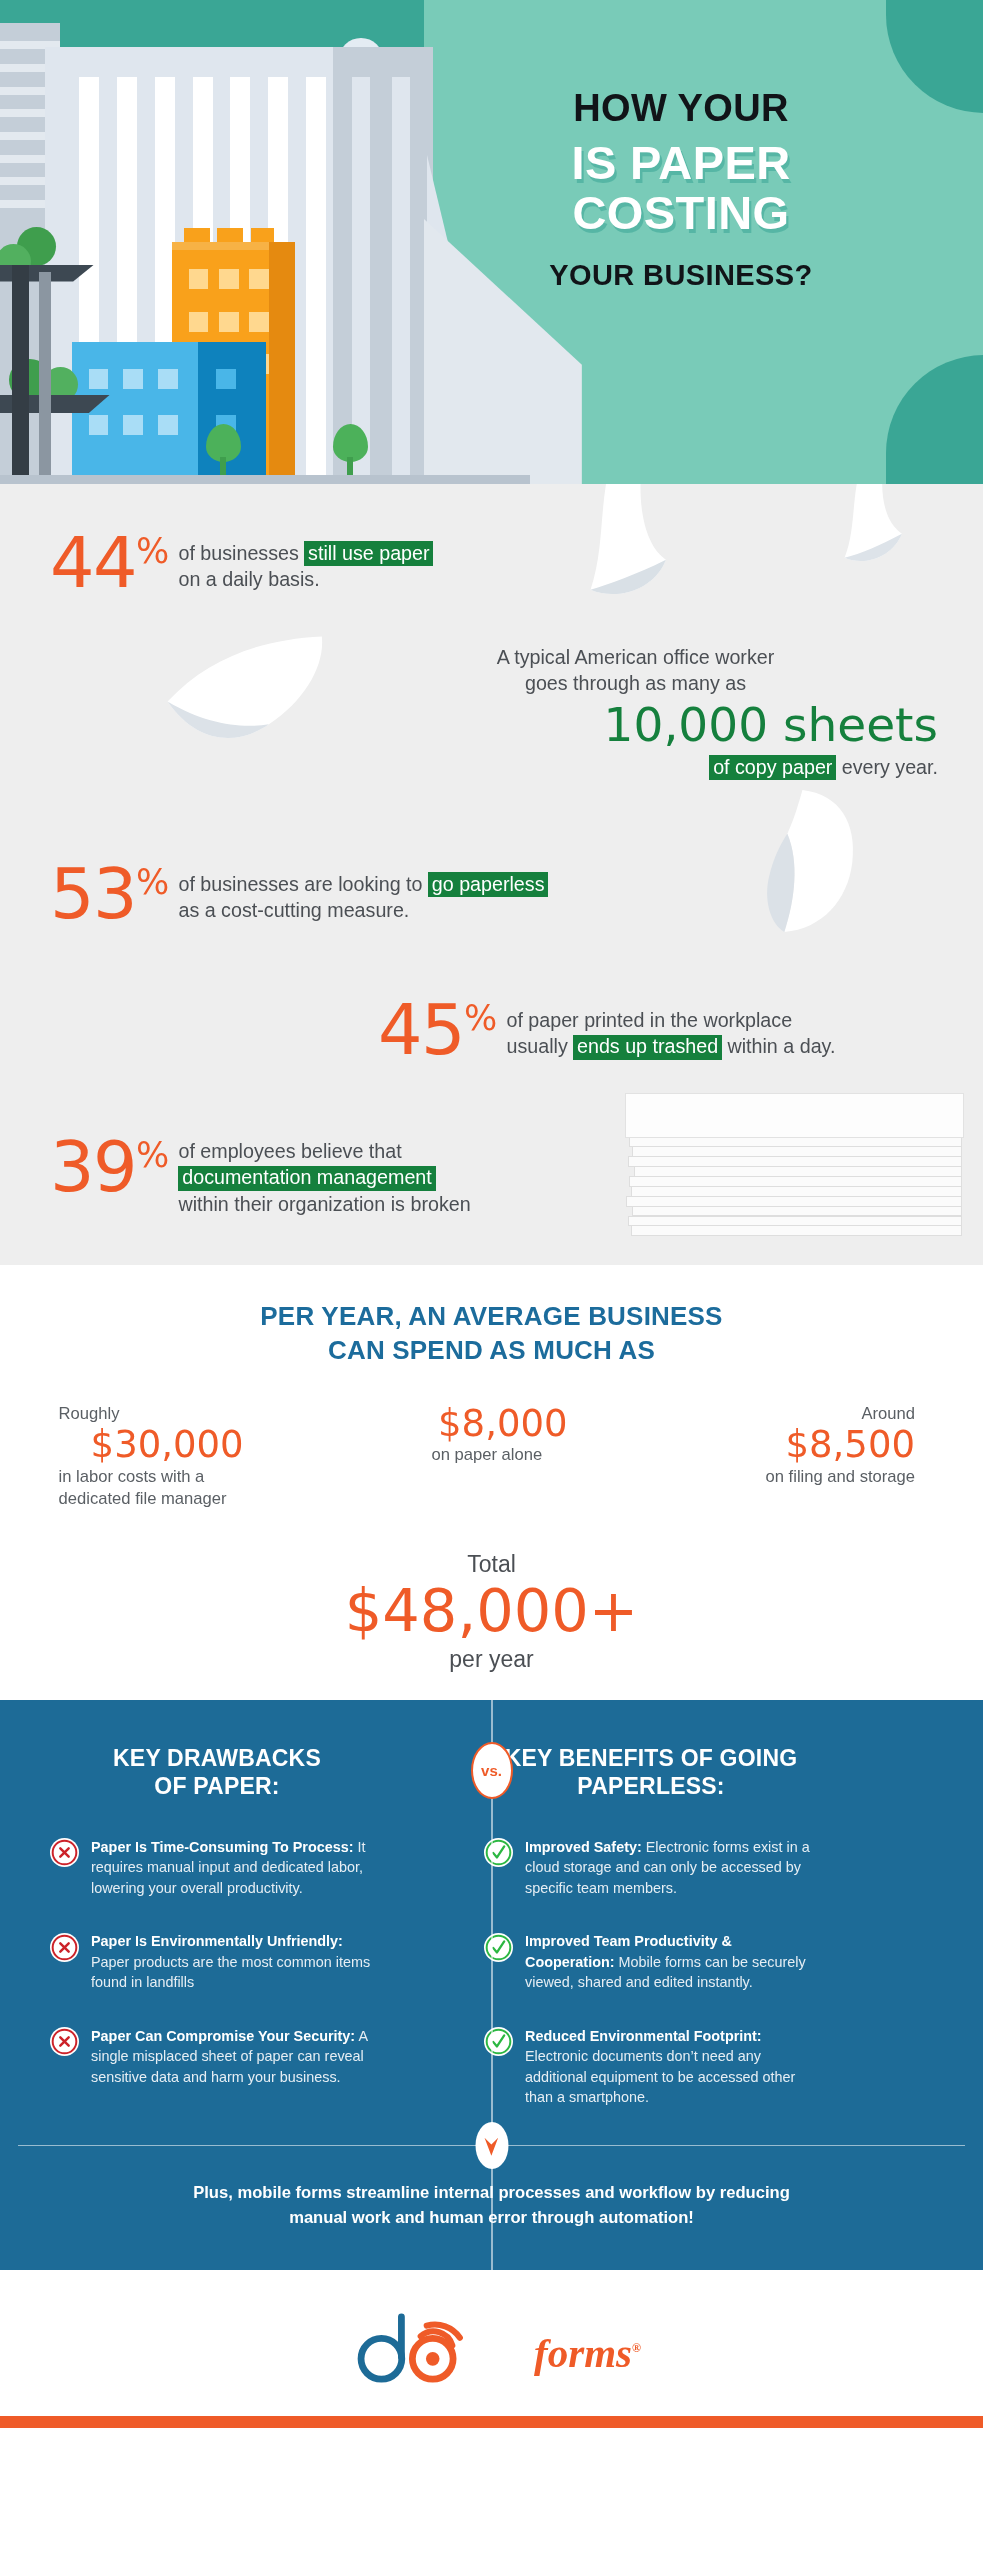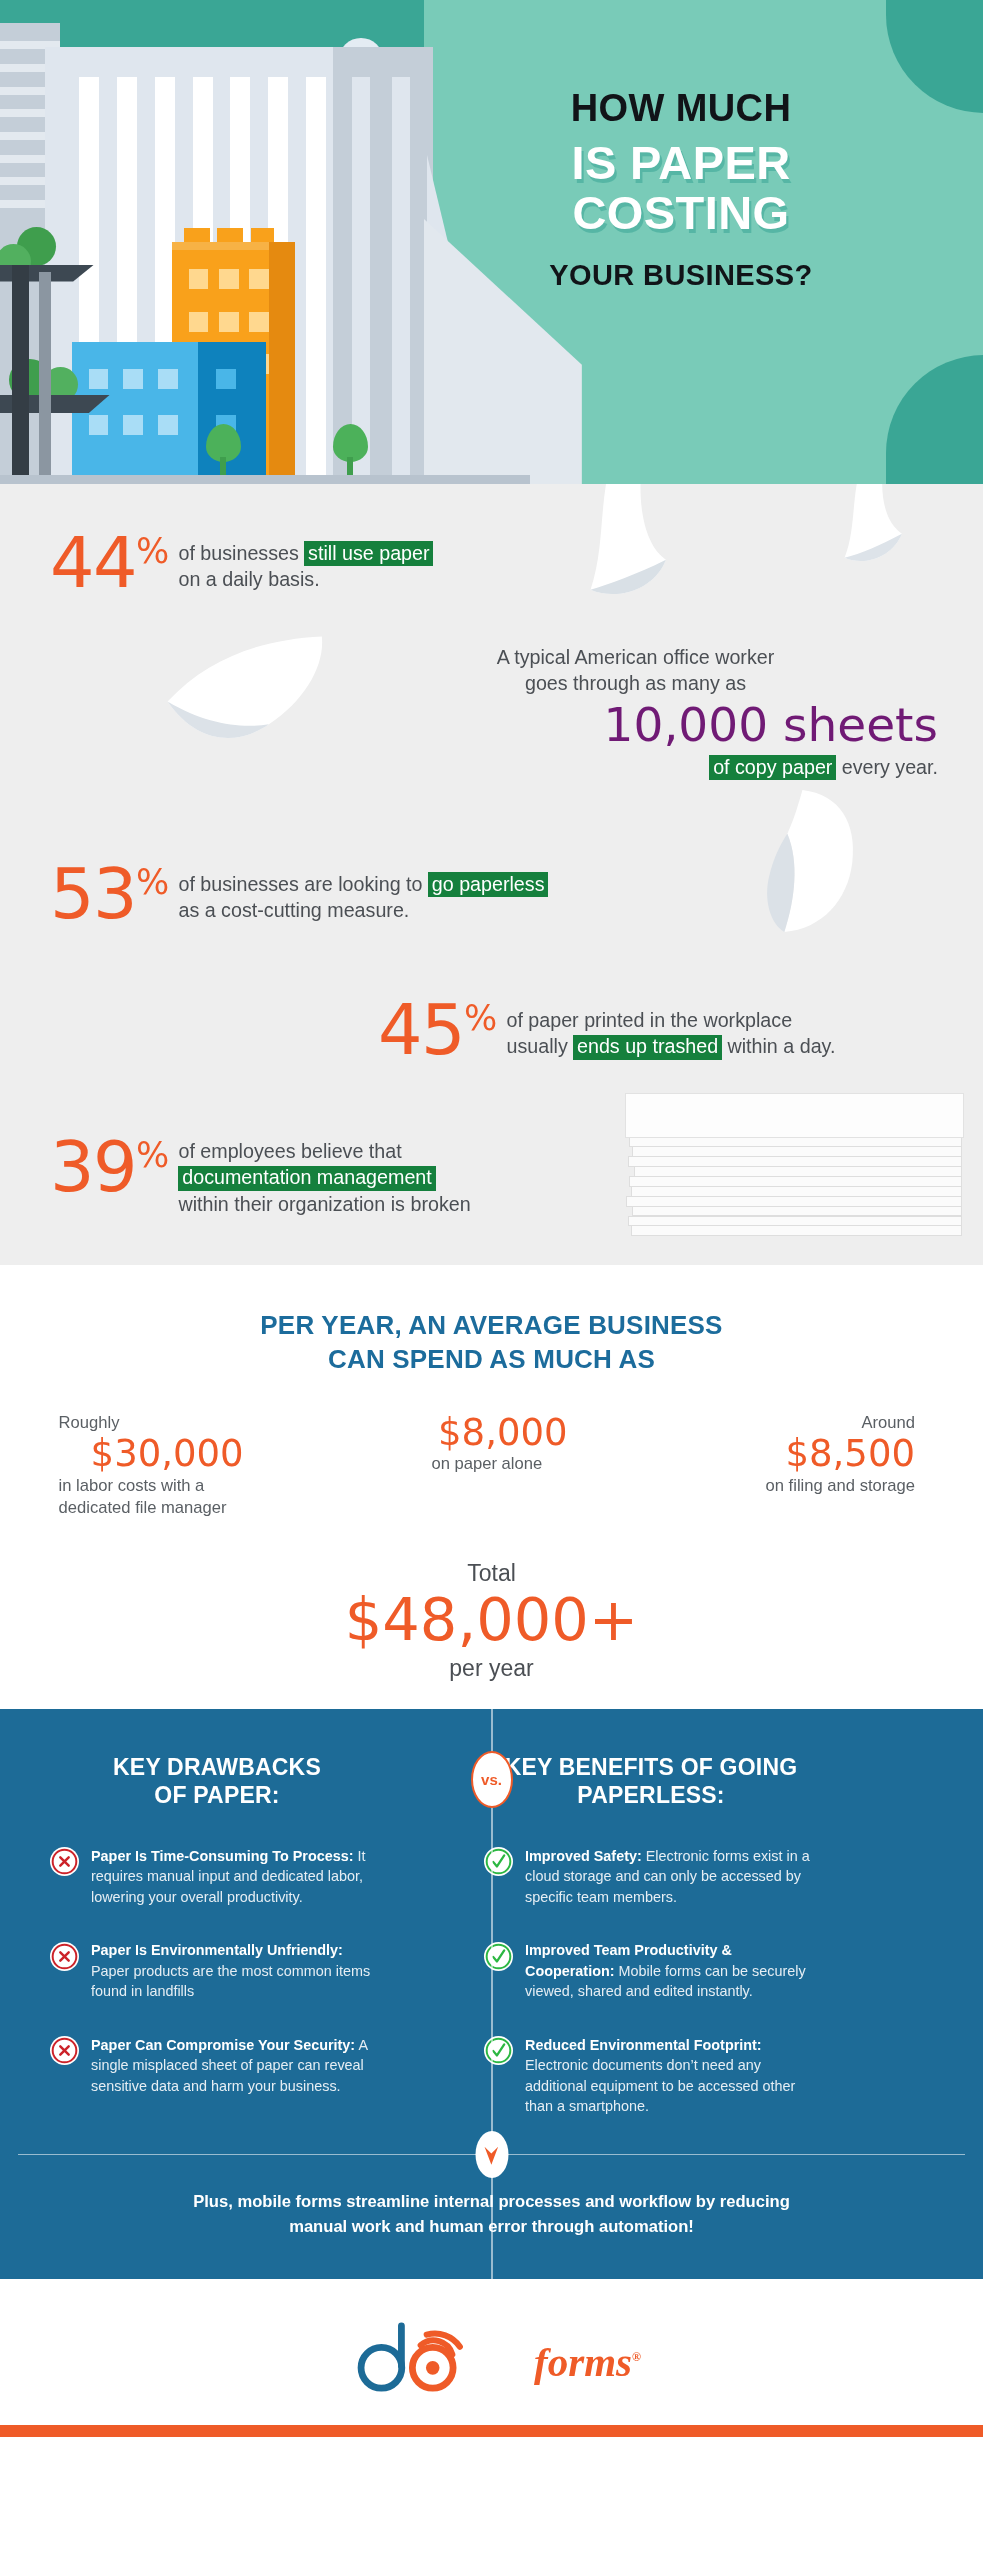--- a/index.html
+++ b/index.html
@@ -107,21 +107,21 @@
   }
   .hl {
     background: #15803d;
     color: #ffffff;
     padding: 0.8px 3.8px 2.3px 3.8px;
     display: inline-block;
     line-height: 1.12;
   }
   .blk-right { text-align: right; }
   .huge {
-    color: #701a75;
+    color: #15803d;
     font-size: 47px;
     line-height: 1.08;
     font-weight: 400;
     font-family: "DejaVu Sans", sans-serif;
   }
 
   
   .scrap { position: absolute; }
 
   
@@ -129,21 +129,21 @@
   .sheetpile {
     position: absolute; left: 0; width: 325px; height: 10.6px;
     background: #fbfbfb; border: 0.8px solid #dedede;
   }
 
   
   .spend {
     position: relative;
     width: 983px;
     background: #ffffff;
-    padding: 44px 0 27px 0;
+    padding: 35px 0 27px 0;
   }
   .spend h2 {
     text-align: center;
     color: #1c6c9c;
     font-size: 26px;
     font-weight: 700;
     line-height: 1.30;
     letter-spacing: 0.2px;
   }
   .costs { display: flex; margin-top: 35px; padding: 0 45px; }
@@ -337,21 +337,21 @@
         <div style="position:absolute;left:14.4px;top:33px;width:6px;height:27px;background:#3f9e4d;"></div>
       </div>
       <div class="blk" style="left:333px;top:424px;width:35px;height:61px;">
         <div style="position:absolute;left:0;top:0;width:35px;height:38px;border-radius:50% 50% 50% 50%/60% 60% 40% 40%;background:#4cb15a;"></div>
         <div style="position:absolute;left:14.4px;top:33px;width:6px;height:27px;background:#3f9e4d;"></div>
       </div>
       <div class="blk" style="left:0;top:475px;width:530px;height:9px;background:#b8c3ce;"></div>
     </div>
 
     <div class="titleblk">
-      <div class="t1">HOW MUCH</div>
+      <div class="t1">HOW YOUR</div>
       <div class="t2">IS PAPER</div>
       <div class="t3">COSTING</div>
       <div class="t4">YOUR BUSINESS?</div>
     </div>
   </div>
 
   <div class="stats">
 
     <svg class="scrap" style="left:583px;top:-30px;" width="98" height="151" viewBox="0 0 130 200">
       <path d="M40 0 C 20 60, 30 120, 10 180 C 45 195, 95 180, 110 140 C 80 120, 70 60, 80 0 Z" fill="#ffffff"></path>

